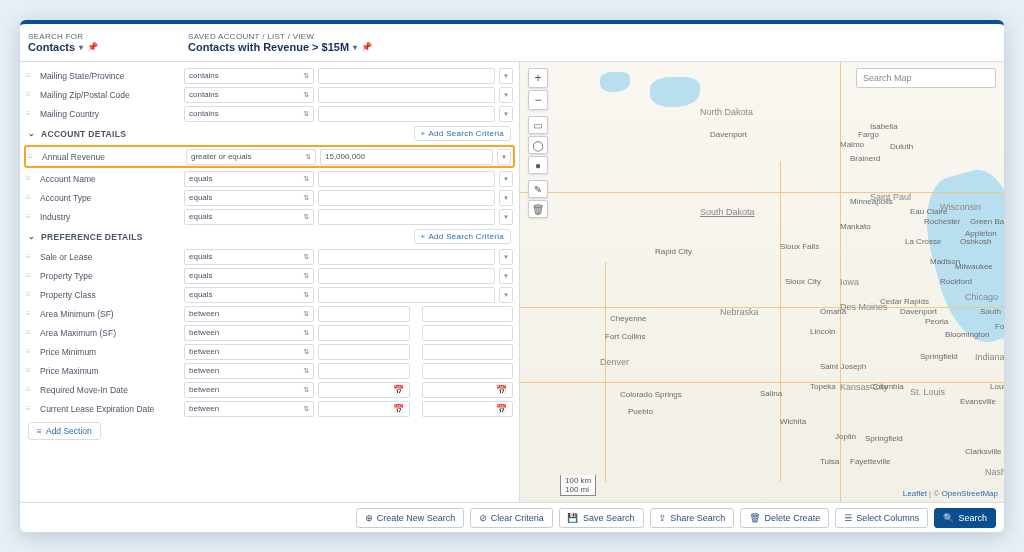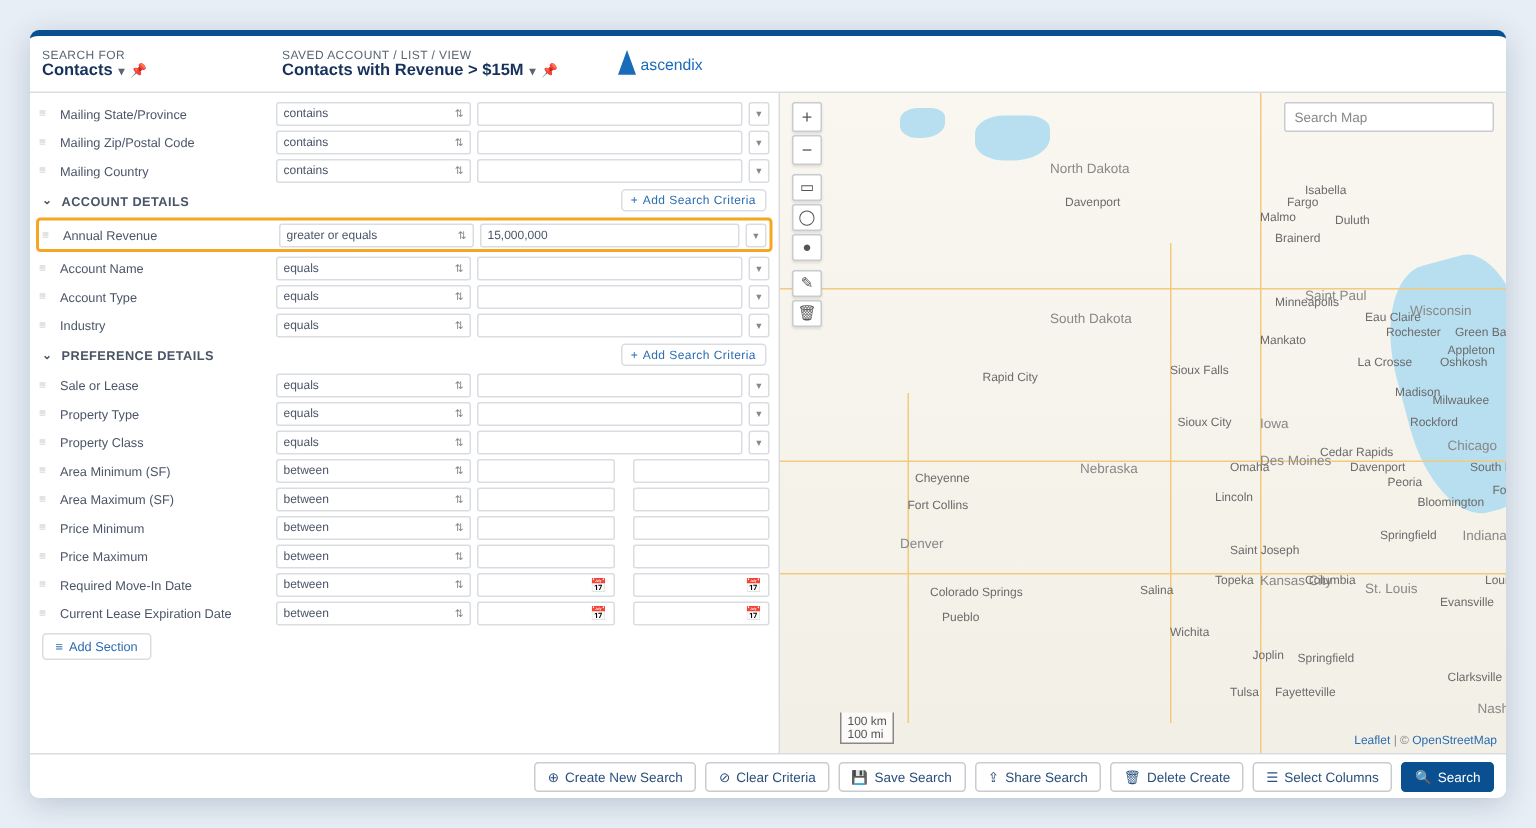--- a/index.html
+++ b/index.html
@@ -67,26 +67,20 @@
         <span class="pin-ic">📌</span>
       </div>
     </div>
     <div class="top-mid">
       <div class="top-label">SAVED ACCOUNT / LIST / VIEW</div>
       <div class="top-value">
         <span>Contacts with Revenue &gt; $15M</span>
         <span class="caret">▾</span>
         <span class="pin-ic">📌</span>
       </div>
-    </div>
-    <div class="logo">
-      <svg viewBox="0 0 120 34">
-          <path d="M12 26 L20 4 L28 26" fill="#1a6bb8"></path>
-          <text x="32" y="22" font-size="14" fill="#1a6bb8" font-family="Arial">ascendix</text>
-        </svg>
     </div>
   </div>
 
   <div class="main">
     <div class="pane-left thin-scroll">
 
       <div class="criteria-row">
         <div class="drag-handle">≡</div>
         <div class="field-label">Mailing State/Province</div>
         <div class="op-select">contains</div>
@@ -299,21 +293,21 @@
             <div class="map-label" style="left: 330px; top: 92px;">Brainerd</div>
             <div class="map-label" style="left: 320px; top: 160px;">Mankato</div>
             <div class="map-label" style="left: 385px; top: 175px;">La Crosse</div>
             <div class="map-label" style="left: 440px; top: 175px;">Oshkosh</div>
             <div class="map-label" style="left: 445px; top: 167px;">Appleton</div>
             <div class="map-label" style="left: 240px; top: 327px;">Salina</div>
             <div class="map-label" style="left: 330px; top: 395px;">Fayetteville</div>
             <div class="map-label" style="left: 315px; top: 370px;">Joplin</div>
             <div class="map-label big" style="left: 180px; top: 45px;">North Dakota</div>
             <div class="map-label big" style="left: 200px; top: 245px;">Nebraska</div>
-            <div class="map-label big" style="left: 180px; top: 145px;">South Dakota</div>
+            <div class="map-label big" style="left: 180px; top: 145px; text-decoration: underline;">South Dakota</div>
             <div class="map-label big" style="left: 420px; top: 140px;">Wisconsin</div>
             <div class="map-label big" style="left: 320px; top: 215px;">Iowa</div>
           </div>
       </div>
       <div class="map-controls">
         <div class="map-ctrl">+</div>
         <div class="map-ctrl">−</div>
         <div class="group2">
           <div class="map-ctrl sm">▭</div>
           <div class="map-ctrl sm">◯</div>

